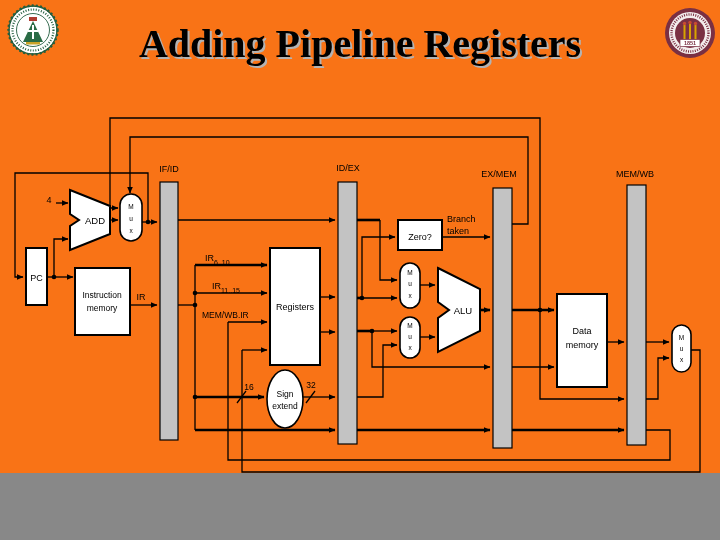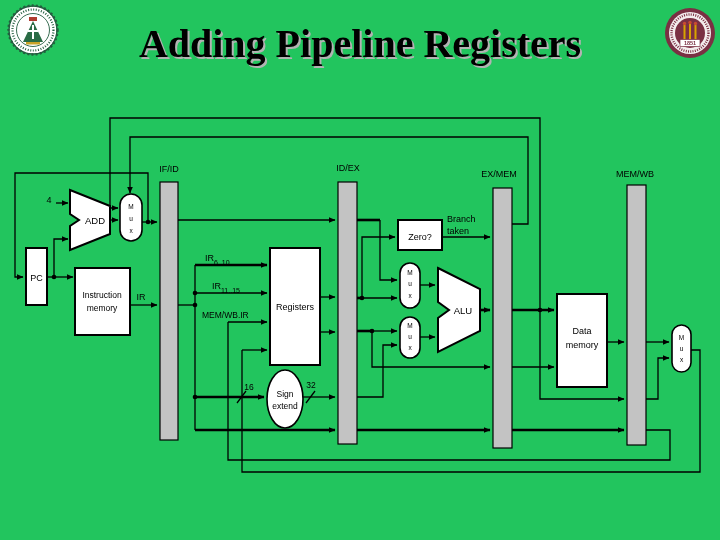--- a/index.html
+++ b/index.html
@@ -1,16 +1,16 @@
 <!DOCTYPE html>
 <html><head>
 <meta charset="utf-8">
 <style>
   html,body{margin:0;padding:0;background:#888;}
-  .slide{position:relative;width:720px;height:540px;background:#22c55e;overflow:hidden;
+  .slide{position:relative;width:720px;height:473px;background:#f97316;overflow:hidden;
          font-family:"Liberation Sans",sans-serif;}
   .title{position:absolute;top:24px;left:0;width:720px;margin:0;text-align:center;
          font-family:"Liberation Serif",serif;font-weight:bold;font-size:40px;line-height:1;
          color:#000;text-shadow:2px 2px 0 #b3b3b3;}
   .logo{position:absolute;}
   .logo-left{top:4px;left:7px;}
   .logo-right{top:6px;left:663px;}
   .diagram{position:absolute;top:0;left:0;}
   
   .w path{stroke:#000;stroke-width:1.3;fill:none;}

